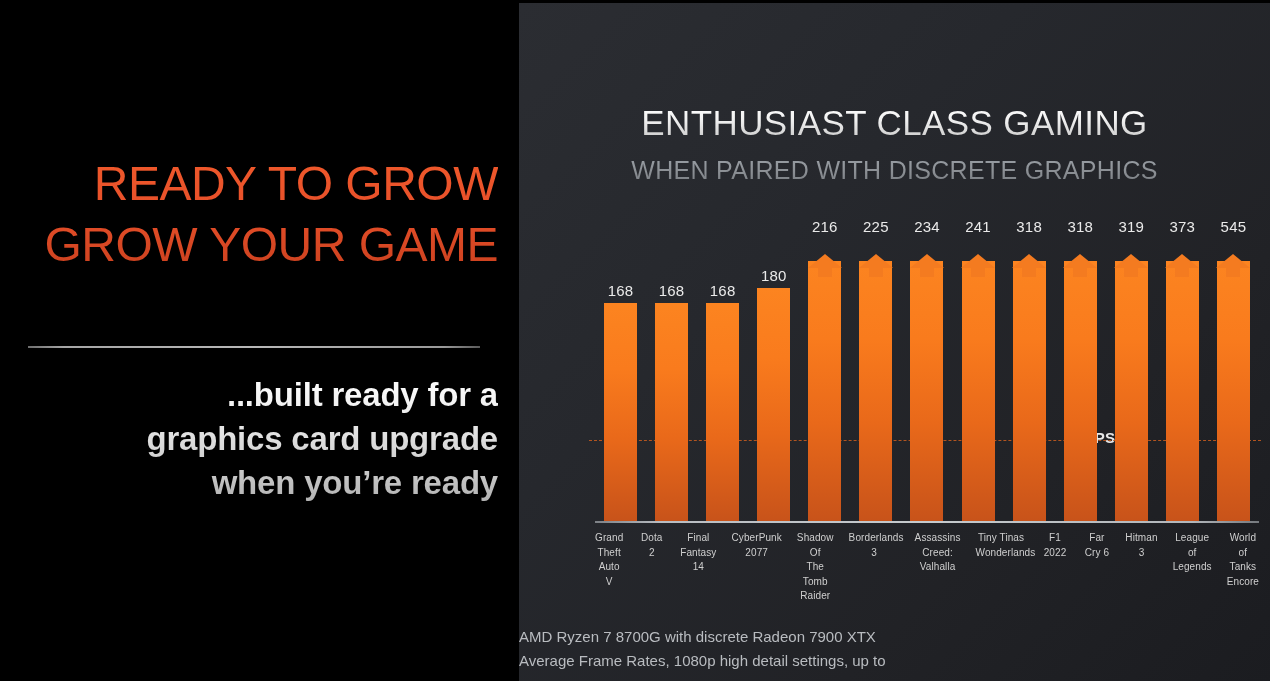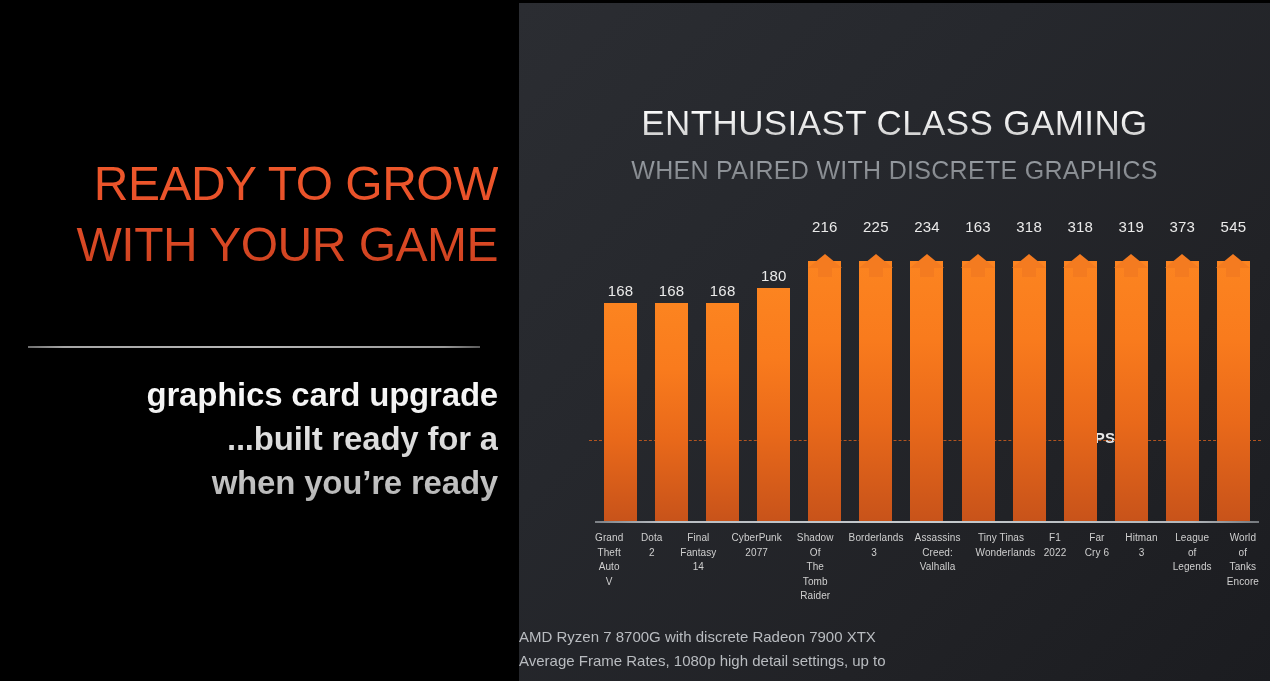--- a/index.html
+++ b/index.html
@@ -232,28 +232,28 @@
   .footnote span { display: block; }
 </style>
 </head>
 <body>
 
 <div class="slide">
 
   <div class="left-panel">
     <div class="headline">
       <span class="hl-line">READY TO GROW</span>
-      <span class="hl-line">WITH YOUR GAME</span>
+      <span class="hl-line">GROW YOUR GAME</span>
     </div>
 
     <div class="divider"></div>
 
     <div class="subhead">
+      <span class="sh-line">...built ready for a</span>
       <span class="sh-line">graphics card upgrade</span>
-      <span class="sh-line">...built ready for a</span>
       <span class="sh-line">when you’re ready</span>
     </div>
   </div>
 
   <div class="right-panel">
 
     <div class="chart-title">ENTHUSIAST CLASS GAMING</div>
     <div class="chart-subtitle">WHEN PAIRED WITH DISCRETE GRAPHICS</div>
 
     <div class="fps-label">60 FPS</div>
@@ -295,21 +295,21 @@
           </div>
           <div class="bar-slot">
             <div class="bar-value" style="bottom: 286px;">234</div>
             <div class="arrow-up" style="bottom: 267px;">
               <div class="arw-head"></div>
               <div class="arw-stem"></div>
             </div>
             <div class="bar" style="height: 260px;"></div>
           </div>
           <div class="bar-slot">
-            <div class="bar-value" style="bottom: 286px;">163</div>
+            <div class="bar-value" style="bottom: 286px;">241</div>
             <div class="arrow-up" style="bottom: 267px;">
               <div class="arw-head"></div>
               <div class="arw-stem"></div>
             </div>
             <div class="bar" style="height: 260px;"></div>
           </div>
           <div class="bar-slot">
             <div class="bar-value" style="bottom: 286px;">318</div>
             <div class="arrow-up" style="bottom: 267px;">
               <div class="arw-head"></div>

